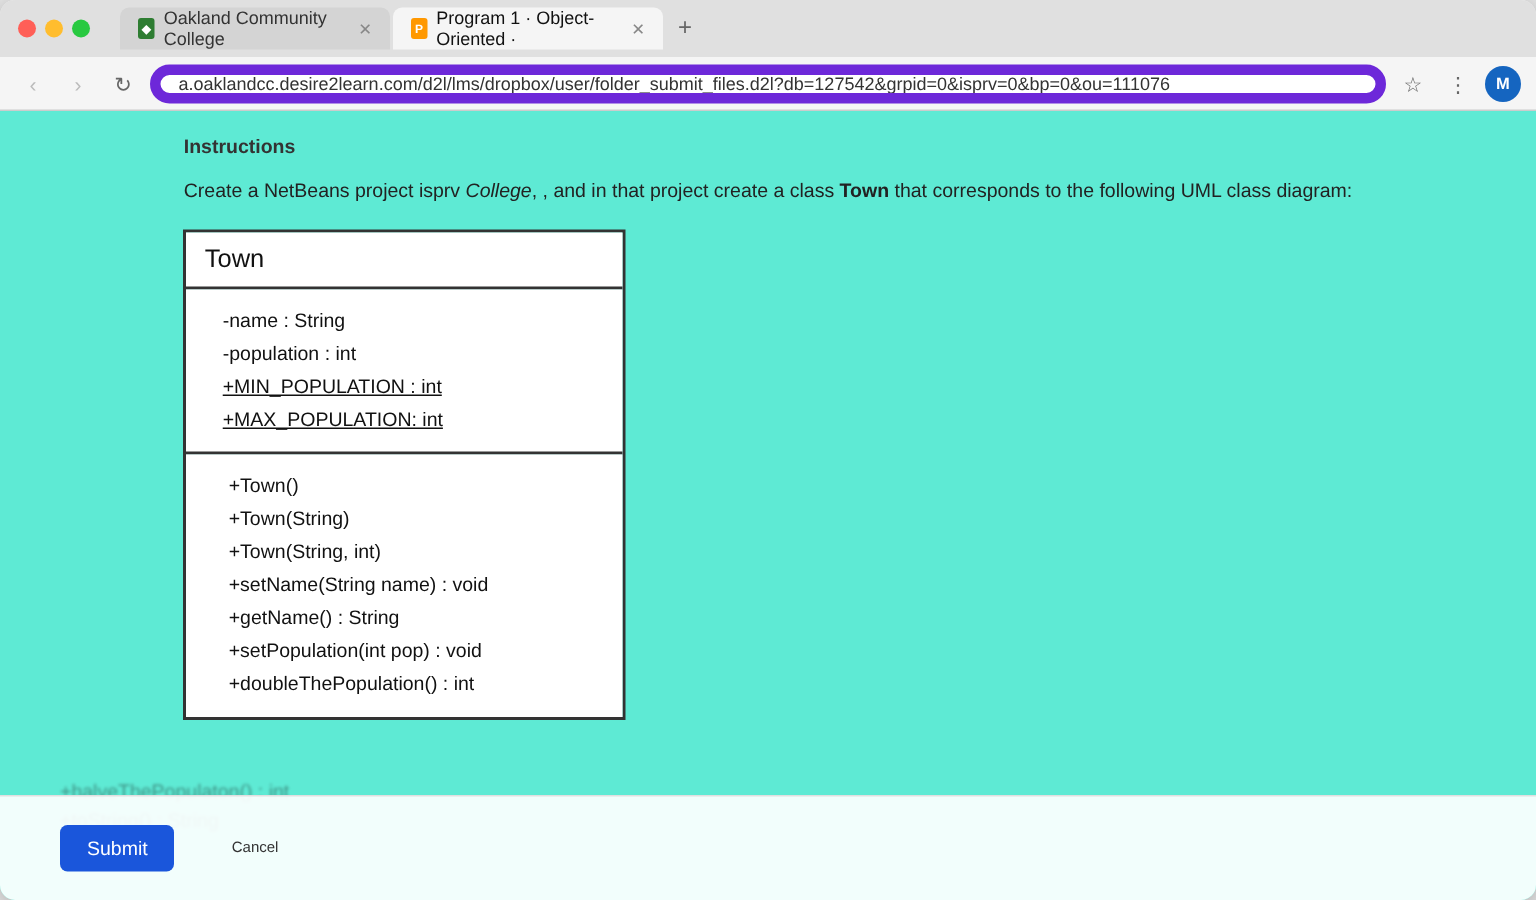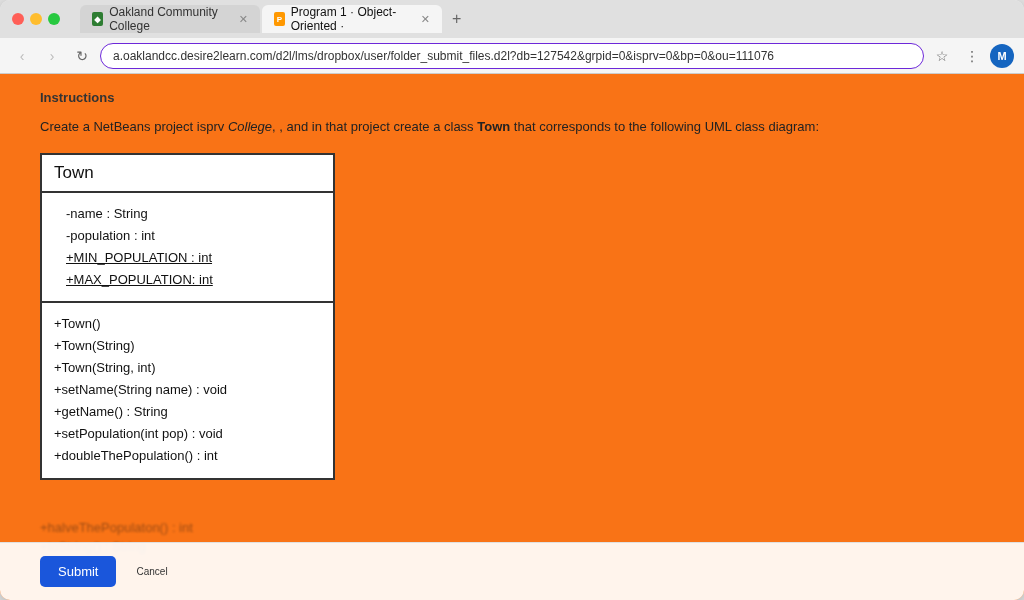--- a/index.html
+++ b/index.html
@@ -145,21 +145,21 @@
       display: flex;
       align-items: center;
       justify-content: center;
       border-radius: 4px;
     }
     .nav-btn.disabled { color: #bbb; cursor: default; }
 
     .address-bar {
       flex: 1;
       height: 26px;
-      border: 1px solid #6d28d9;
+      border: 7px solid #6d28d9;
       border-radius: 13px;
       padding: 0 12px;
       font-size: 12px;
       background: white;
       color: #333;
       outline: none;
     }
 
     .star-btn, .menu-btn {
       width: 24px;
@@ -184,26 +184,27 @@
       font-weight: bold;
       border: none;
       cursor: pointer;
       display: flex;
       align-items: center;
       justify-content: center;
     }
 
     
     .page-content {
-      background: #f97316;
+      background: #5eead4;
       flex: 1;
       overflow: hidden;
       position: relative;
       display: flex;
       flex-direction: column;
+      align-items: center;
     }
 
     .page-inner {
       padding: 16px 40px;
       flex: 1;
       overflow: hidden;
     }
 
     .page-section-title {
       font-size: 13px;
@@ -255,21 +256,21 @@
       font-size: 13px;
       color: #111;
       white-space: nowrap;
     }
 
     .uml-field.underline {
       text-decoration: underline;
     }
 
     .uml-methods {
-      padding: 10px 12px;
+      padding: 10px 28px;
       background: white;
       line-height: 1.7;
     }
 
     .uml-method {
       font-size: 13px;
       color: #111;
       white-space: nowrap;
     }
 
@@ -298,26 +299,26 @@
       font-size: 13px;
       color: #111;
       filter: blur(1px);
     }
 
     .bottom-bar {
       position: absolute;
       bottom: 0;
       left: 0;
       right: 0;
-      height: 58px;
+      height: 70px;
       background: rgba(255,255,255,0.92);
       display: flex;
       align-items: center;
       padding: 0 40px;
-      gap: 10px;
+      gap: 28px;
       border-top: 1px solid #e0e0e0;
     }
 
     .submit-btn {
       background: #1a56db;
       color: white;
       border: none;
       border-radius: 5px;
       padding: 8px 18px;
       font-size: 13px;

